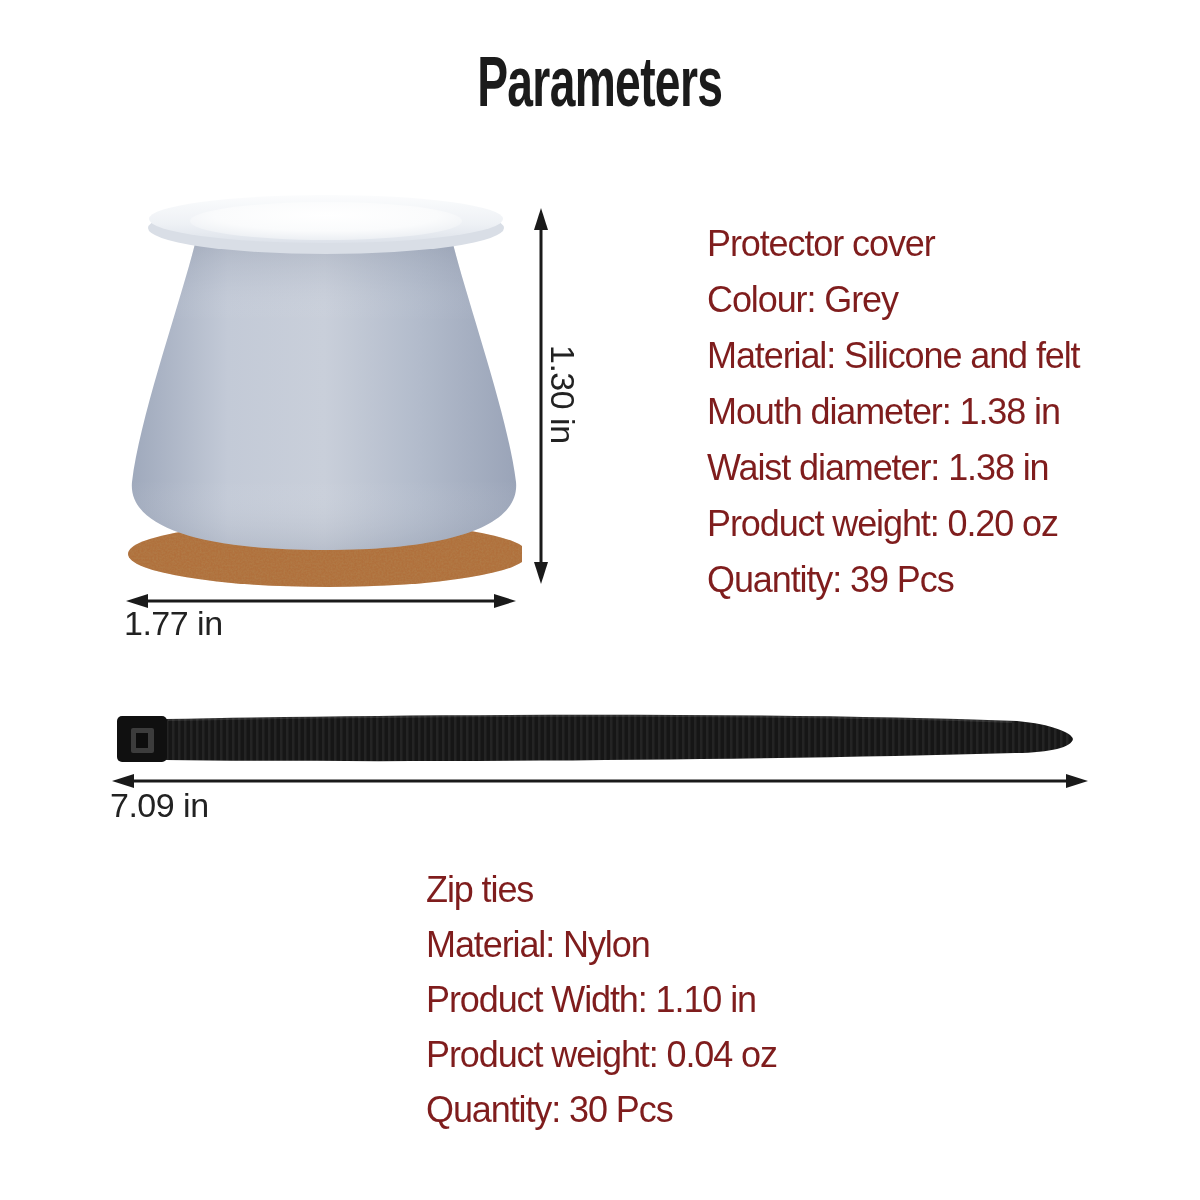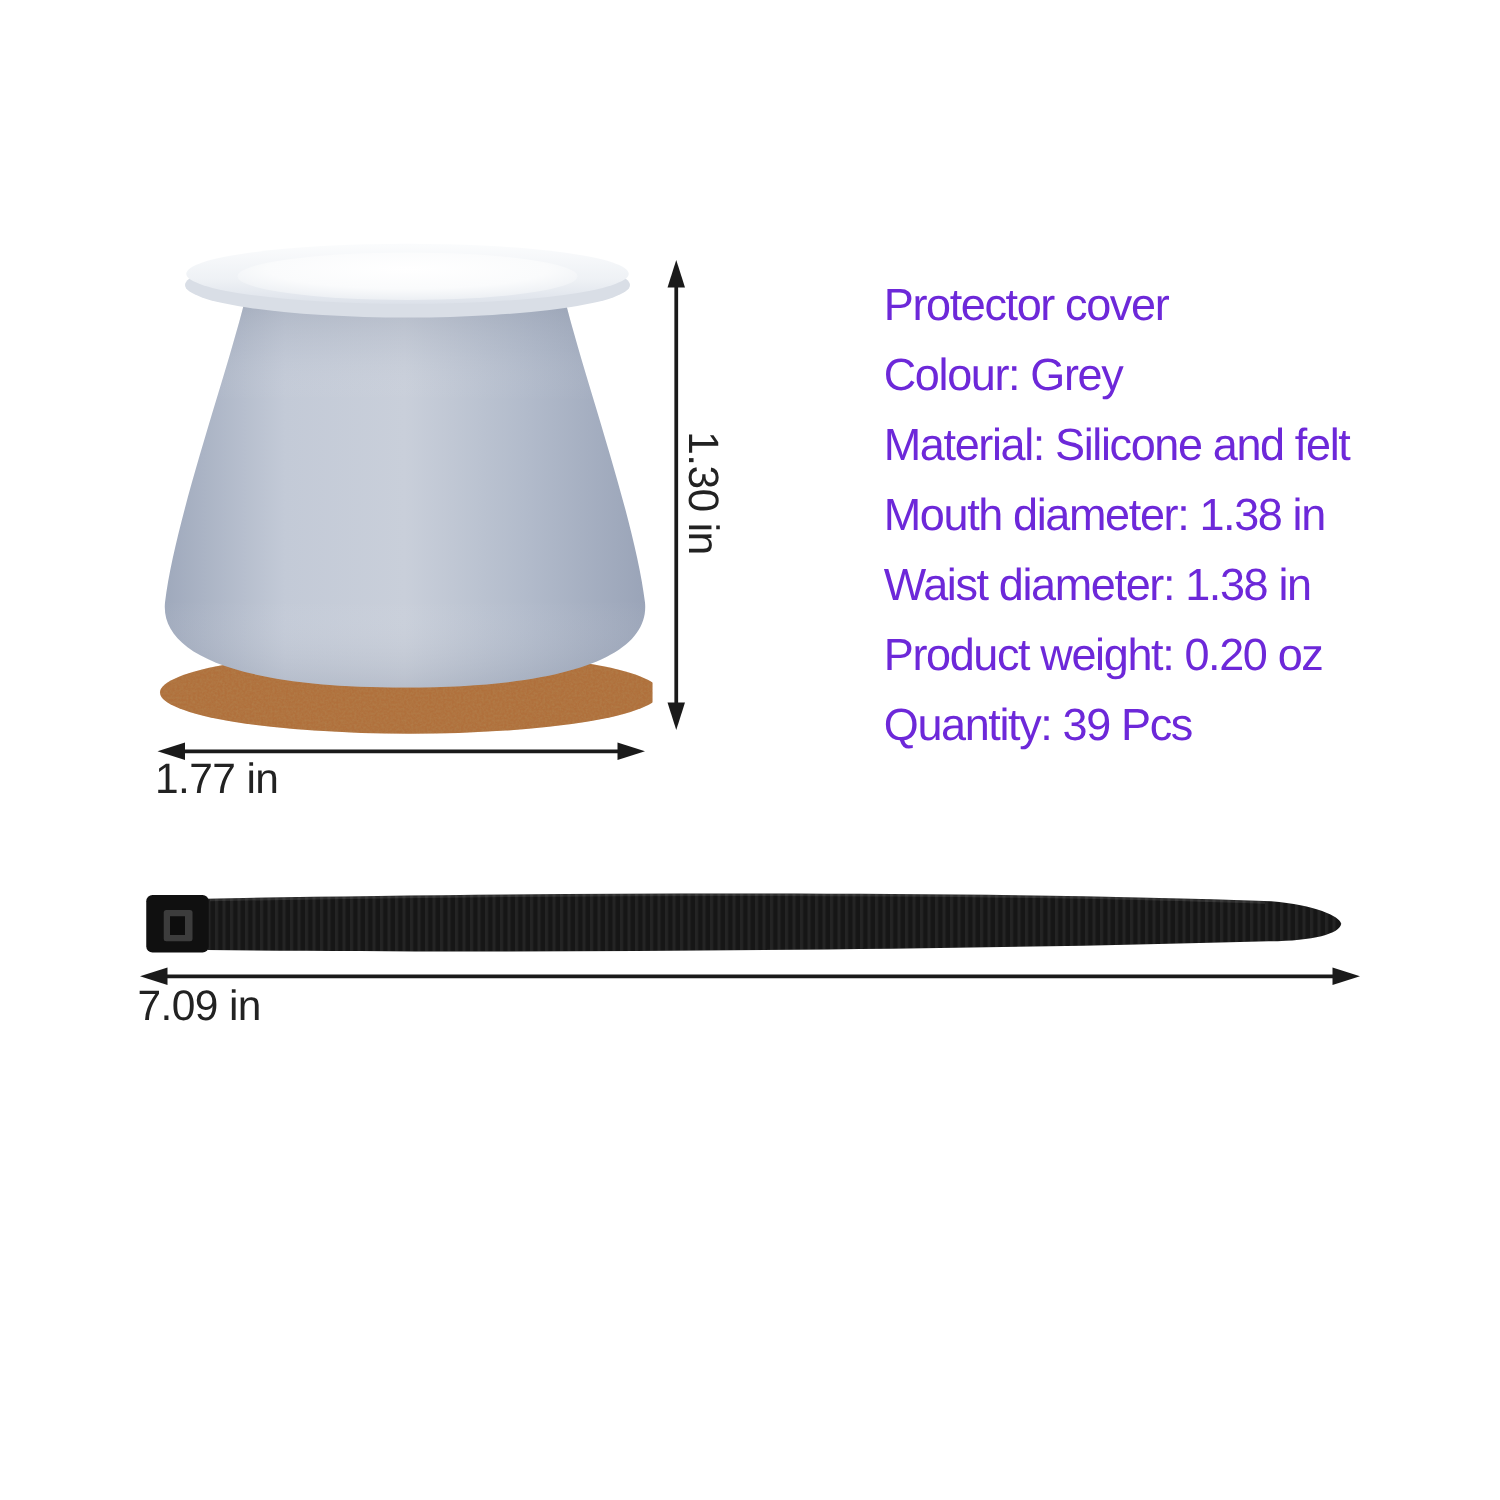--- a/index.html
+++ b/index.html
@@ -25,21 +25,21 @@
     transform: scaleX(0.66);
     transform-origin: 50% 50%;
     white-space: nowrap;
   }
 
   
   .spec-block { white-space: nowrap; }
   .spec-line {
     font-size: 36px;
     letter-spacing: -1.1px;
-    color: #6d28d9;
+    color: #7f1d1d;
   }
   .protector-specs { left: 707px; top: 216px; }
   .protector-specs .spec-line { line-height: 56px; height: 56px; }
   .zip-specs { left: 426px; top: 862px; }
   .zip-specs .spec-line { line-height: 55px; height: 55px; }
 
   
   .dim-label {
     font-size: 34px;
     letter-spacing: -0.5px;
@@ -55,20 +55,23 @@
   .width-label  { left: 124px; top: 604px; width: 394px; }
   .length-label { left: 110px; top: 786px; width: 980px; }
 
   svg { display: block; }
 </style>
 </head>
 <body>
 
 <div class="canvas">
 
+  <div class="abs title-wrap">
+    <span class="title-text">Parameters</span>
+  </div>
 
   <svg class="abs" style="left:122px; top:176px;" width="400" height="414" viewBox="0 0 400 414">
     <defs>
       <linearGradient id="bodyGrad" x1="0" y1="0" x2="1" y2="0">
         <stop offset="0" stop-color="#9fa9bc"></stop>
         <stop offset="0.25" stop-color="#c3cad7"></stop>
         <stop offset="0.5" stop-color="#c9cfda"></stop>
         <stop offset="0.75" stop-color="#b2bbcb"></stop>
         <stop offset="1" stop-color="#9aa4b8"></stop>
       </linearGradient>
@@ -162,14 +165,21 @@
     </g>
   </svg>
 
   <svg class="abs" style="left:110px; top:769px;" width="980" height="24" viewBox="0 0 980 24">
     <line x1="14" y1="12" x2="966" y2="12" stroke="#1a1a1a" stroke-width="3"></line>
     <polygon points="2,12 24,5 24,19" fill="#1a1a1a"></polygon>
     <polygon points="978,12 956,5 956,19" fill="#1a1a1a"></polygon>
   </svg>
   <div class="abs dim-label dim-label-h length-label">7.09 in</div>
 
+  <div class="abs spec-block zip-specs">
+    <div class="spec-line">Zip ties</div>
+    <div class="spec-line">Material: Nylon</div>
+    <div class="spec-line">Product Width: 1.10 in</div>
+    <div class="spec-line">Product weight: 0.04 oz</div>
+    <div class="spec-line">Quantity: 30 Pcs</div>
+  </div>
 
 </div>
 
 </body></html>

